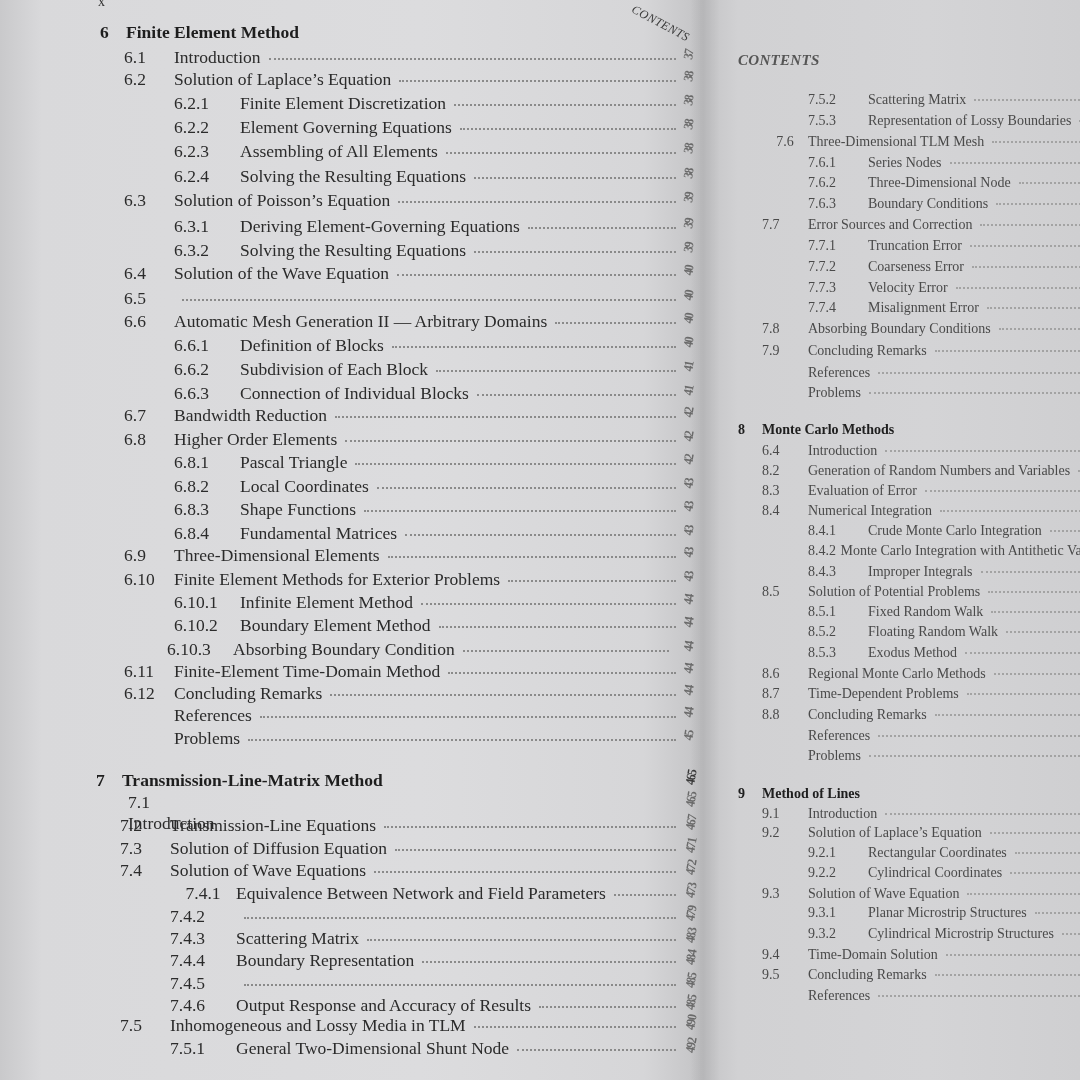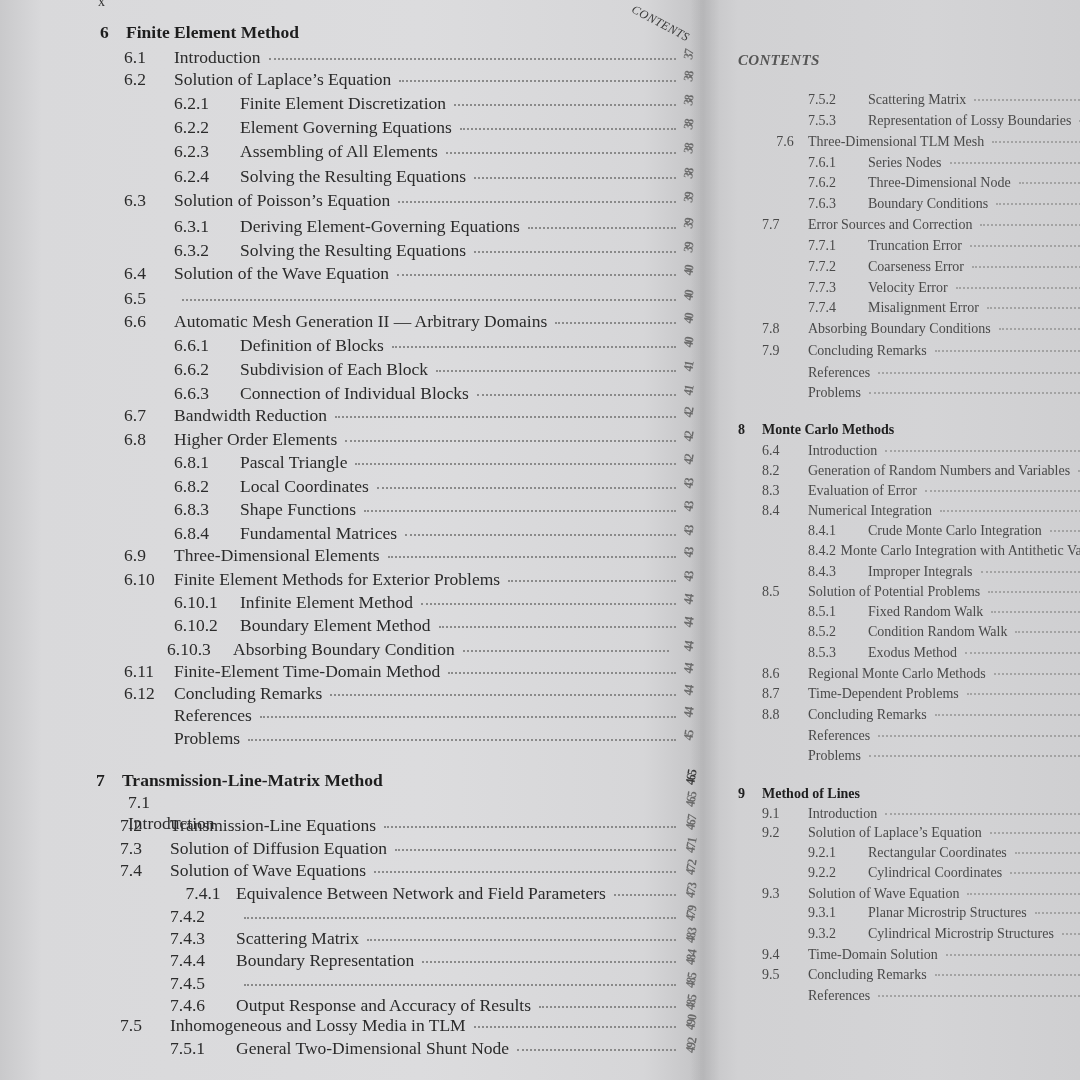--- a/index.html
+++ b/index.html
@@ -443,21 +443,21 @@
         <span class="title">Solution of Potential Problems</span>
         <span class="leader"></span>
       </div>
       <div class="toc-row" style="left: 108px; top: 604px; width: 312px;">
         <span class="num" style="width: 60px;">8.5.1</span>
         <span class="title">Fixed Random Walk</span>
         <span class="leader"></span>
       </div>
       <div class="toc-row" style="left: 108px; top: 624px; width: 312px;">
         <span class="num" style="width: 60px;">8.5.2</span>
-        <span class="title">Condition Random Walk</span>
+        <span class="title">Floating Random Walk</span>
         <span class="leader"></span>
       </div>
       <div class="toc-row" style="left: 108px; top: 645px; width: 312px;">
         <span class="num" style="width: 60px;">8.5.3</span>
         <span class="title">Exodus Method</span>
         <span class="leader"></span>
       </div>
       <div class="toc-row" style="left: 62px; top: 666px; width: 358px;">
         <span class="num" style="width: 46px;">8.6</span>
         <span class="title">Regional Monte Carlo Methods</span>

